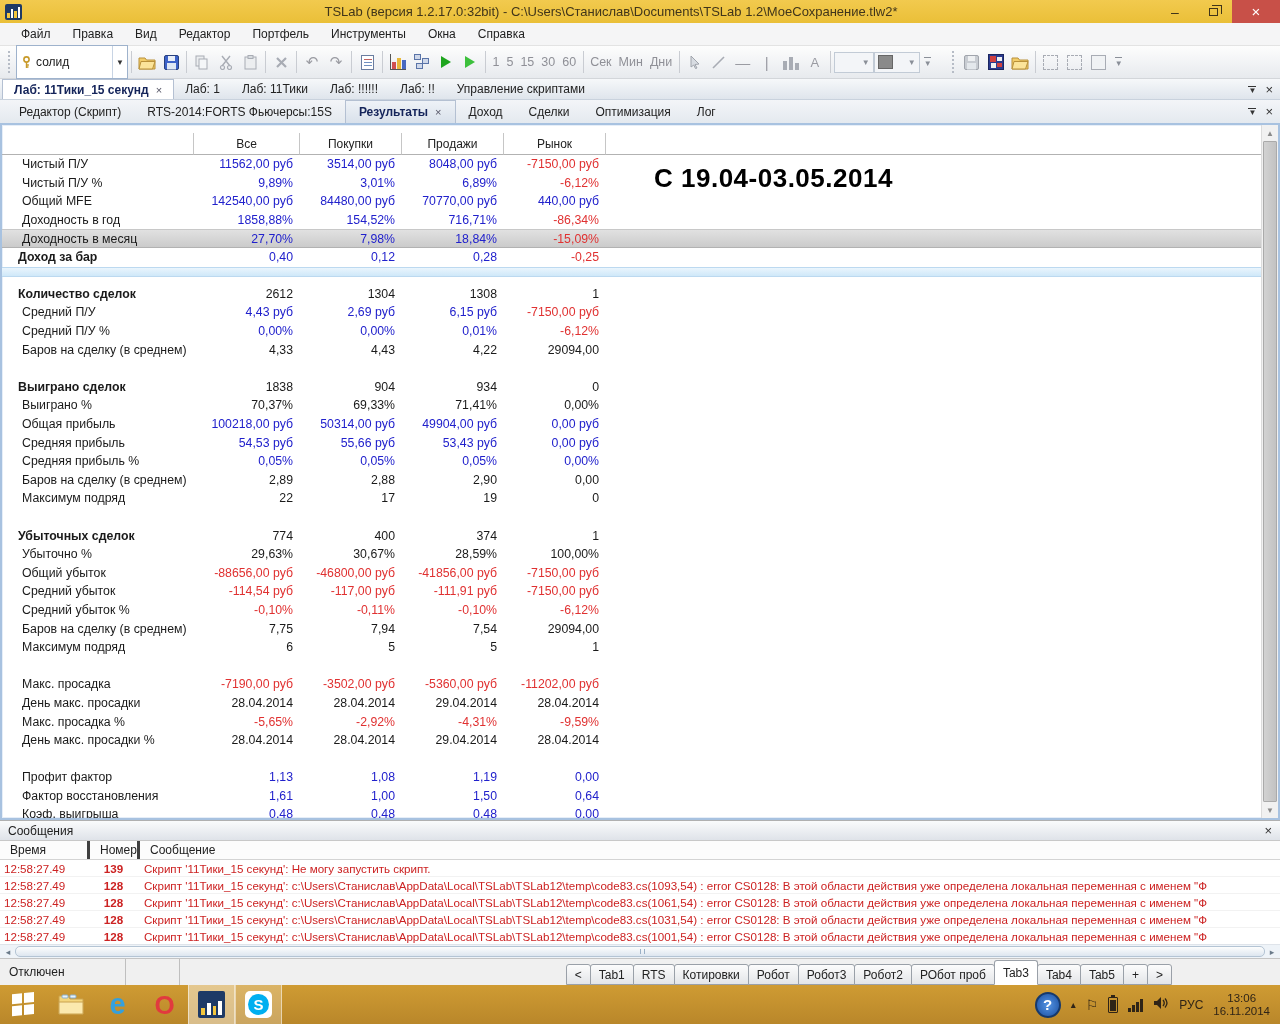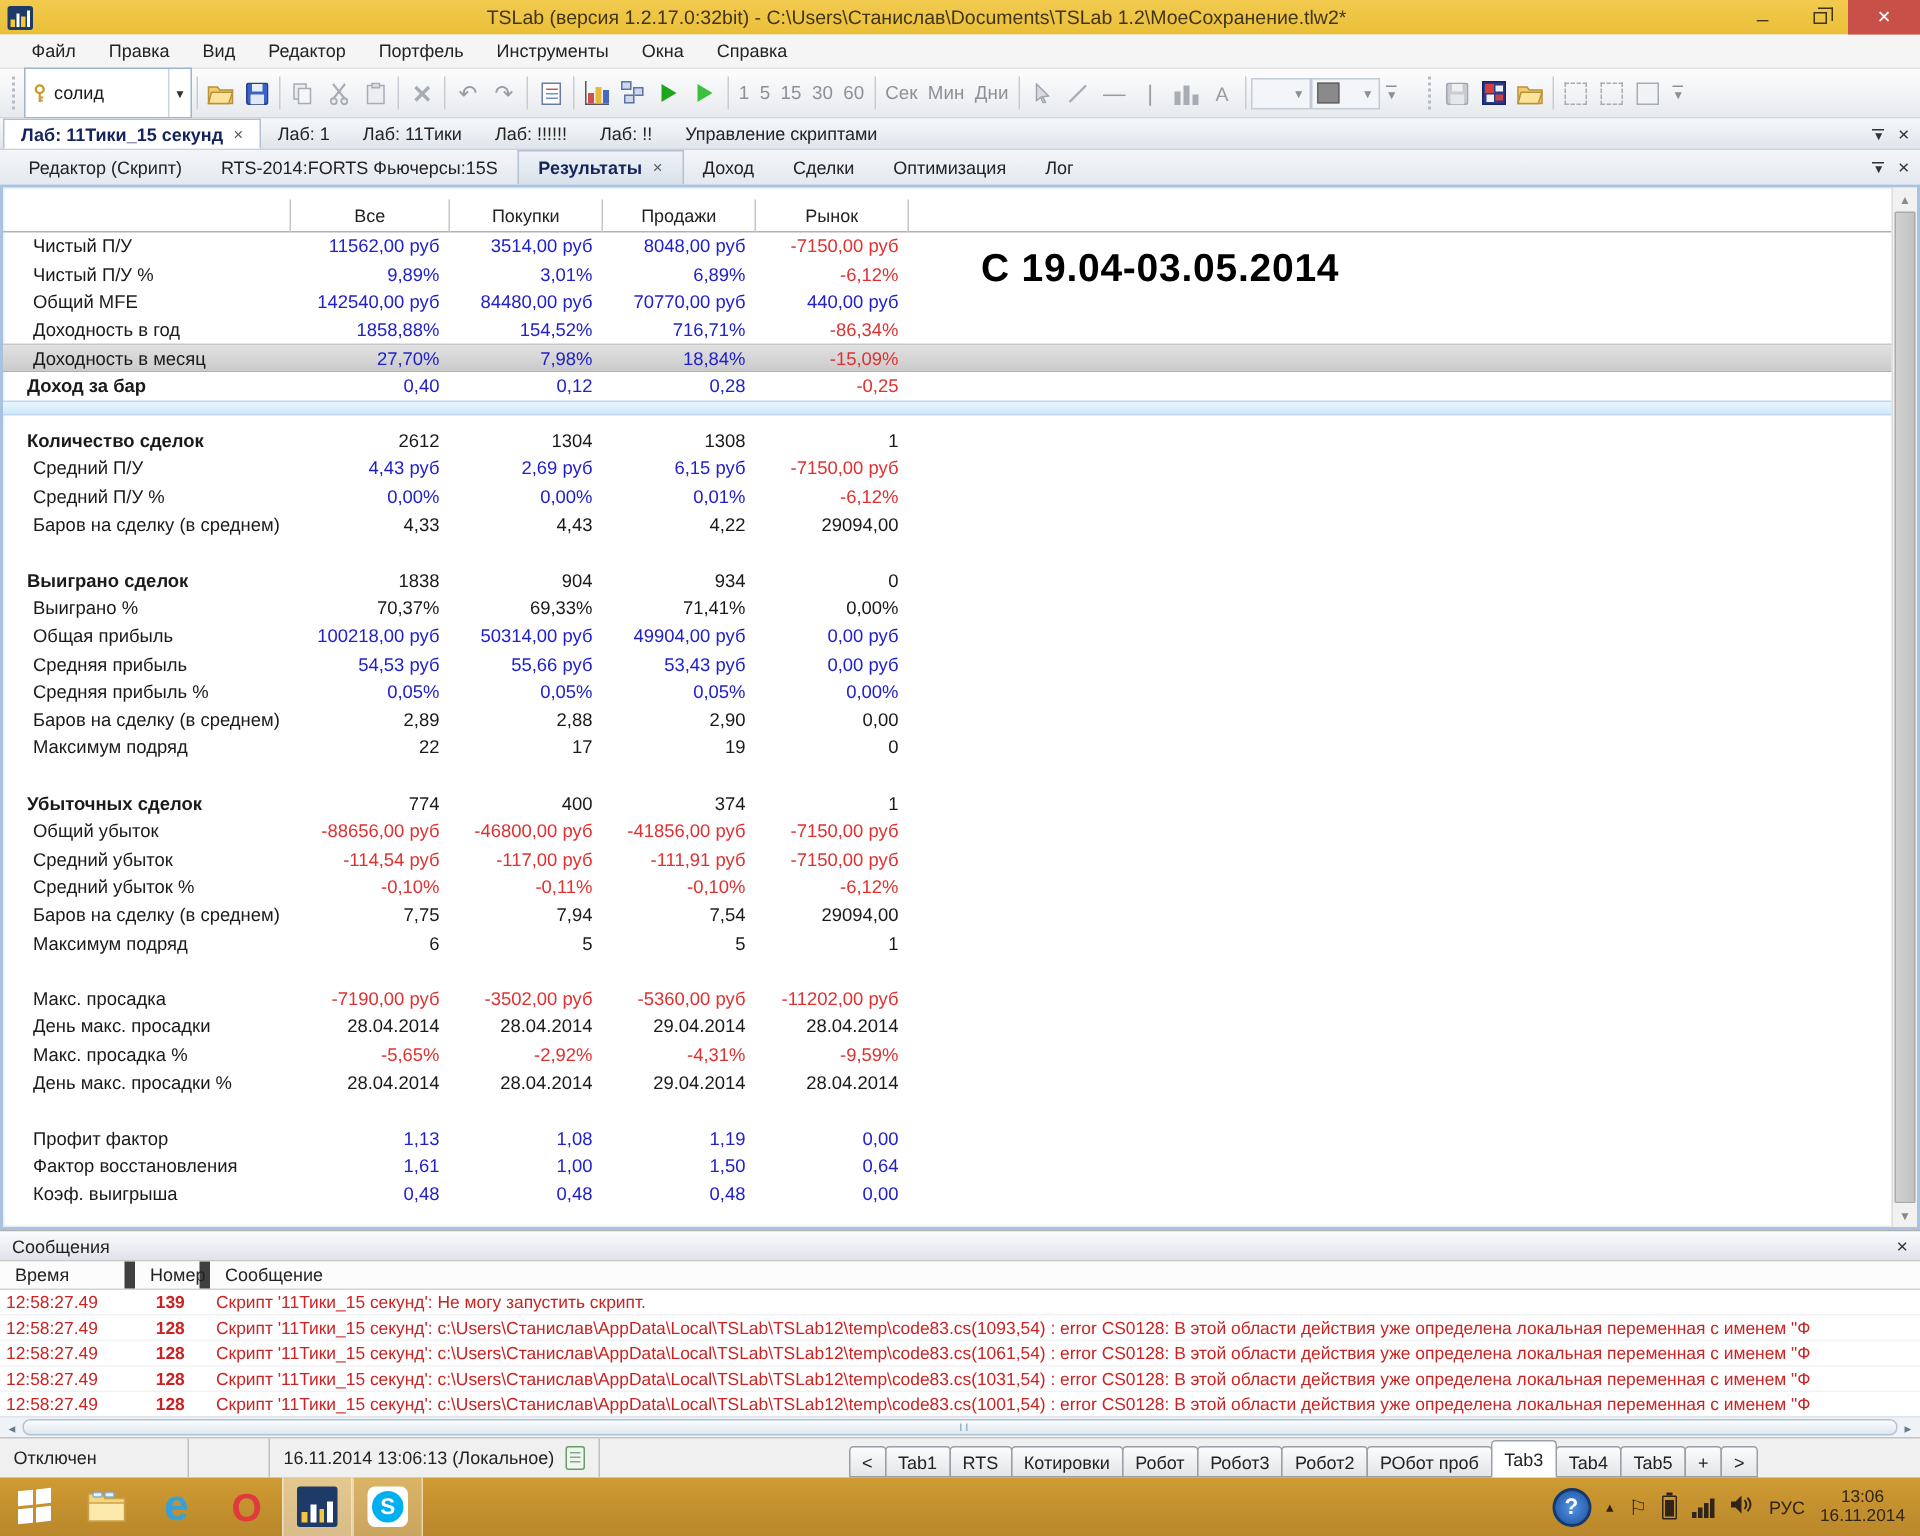--- a/index.html
+++ b/index.html
@@ -76,21 +76,21 @@
 .annotation { position:absolute; left:652px; top:38px; font-size:26px; font-weight:bold; color:#000; letter-spacing:0.5px; }
 .vscroll { position:absolute; top:0; right:0; bottom:0; width:17px; background:#f1f1f1; border-left:1px solid #dcdcdc; display:flex; flex-direction:column; }
 .vs-btn { height:16px; display:flex; align-items:center; justify-content:center; font-size:8px; color:#8a8a8a; }
 .vs-thumb { flex:1; margin:0 1px; background:linear-gradient(90deg,#d2d2d2,#c2c2c2); border:1px solid #aaa; border-radius:1px; }
 
 
 .messages { height:138px; border-top:1px solid #b0b0b0; background:#fff; display:flex; flex-direction:column; }
 .msg-title { height:20px; background:linear-gradient(#fafbfc,#dfe3e9); display:flex; align-items:center; padding:0 8px; color:#222; border-bottom:1px solid #c8c8c8; }
 .msg-title .x-glyph { margin-left:auto; }
 .msg-head { display:grid; grid-template-columns:90px 50px 1fr; height:19px; border-bottom:1px solid #d4d4d4; background:#fcfcfc; }
-.msg-head div { display:flex; align-items:center; padding-left:10px; border-right:7px solid #404040; color:#222; }
+.msg-head div { display:flex; align-items:center; padding-left:10px; border-right:3px solid #404040; color:#222; }
 .msg-head div:last-child { border-right:none; }
 .msg-rows { flex:1; overflow:hidden; }
 .msg-row { display:grid; grid-template-columns:90px 50px 1fr; height:17px; color:#cc2222; border-bottom:1px solid #f2f2f2; align-items:center; font-size:11.6px; }
 .msg-row .t { padding-left:4px; }
 .msg-row .n { text-align:center; padding-right:3px;font-weight:bold; }
 .msg-row .m { padding-left:4px; white-space:nowrap; overflow:hidden; }
 .hscroll { height:14px; background:#eef3f8; display:flex; align-items:center; border-top:1px solid #dfe4ea; padding:0 1px; }
 .hs-btn { width:14px; text-align:center; color:#6a7a8a; font-size:9px; }
 .hs-thumb { flex:1; height:11px; background:linear-gradient(#fdfdfd,#dde6ef); border:1px solid #b4c4d4; border-radius:5px; position:relative; }
 .hs-thumb::after { content:""; position:absolute; left:50%; top:2px; bottom:2px; width:3px; border-left:1px solid #9ab0c6; border-right:1px solid #9ab0c6; }
@@ -522,20 +522,28 @@
       <div class="rt-spacer"></div>
       <div class="rt-row bold">
         <div class="lbl">Убыточных сделок</div>
         <div class="val v-black">774</div>
         <div class="val v-black">400</div>
         <div class="val v-black">374</div>
         <div class="val v-black">1</div>
         <div></div>
       </div>
       <div class="rt-row">
+        <div class="lbl">Убыточно %</div>
+        <div class="val v-black">29,63%</div>
+        <div class="val v-black">30,67%</div>
+        <div class="val v-black">28,59%</div>
+        <div class="val v-black">100,00%</div>
+        <div></div>
+      </div>
+      <div class="rt-row">
         <div class="lbl">Общий убыток</div>
         <div class="val v-red">-88656,00 руб</div>
         <div class="val v-red">-46800,00 руб</div>
         <div class="val v-red">-41856,00 руб</div>
         <div class="val v-red">-7150,00 руб</div>
         <div></div>
       </div>
       <div class="rt-row">
         <div class="lbl">Средний убыток</div>
         <div class="val v-red">-114,54 руб</div>
@@ -675,24 +683,20 @@
   <div class="hscroll">
     <span class="hs-btn">◂</span>
     <span class="hs-thumb"></span>
     <span class="hs-btn">▸</span>
   </div>
 </div>
 
 <div class="statusbar">
   <span class="sb-cell sb-conn">Отключен</span>
   <span class="sb-cell sb-empty"></span>
-  <span class="sb-cell">
-    <span>16.11.2014 13:06:13 (Локальное)</span>
-    <span class="note-icon"></span>
-  </span>
   <span class="sb-tabs">
       <span class="sb-tab">&lt;</span>
       <span class="sb-tab">Tab1</span>
       <span class="sb-tab">RTS</span>
       <span class="sb-tab">Котировки</span>
       <span class="sb-tab">Робот</span>
       <span class="sb-tab">Робот3</span>
       <span class="sb-tab">Робот2</span>
       <span class="sb-tab">РОбот проб</span>
       <span class="sb-tab active">Tab3</span>

